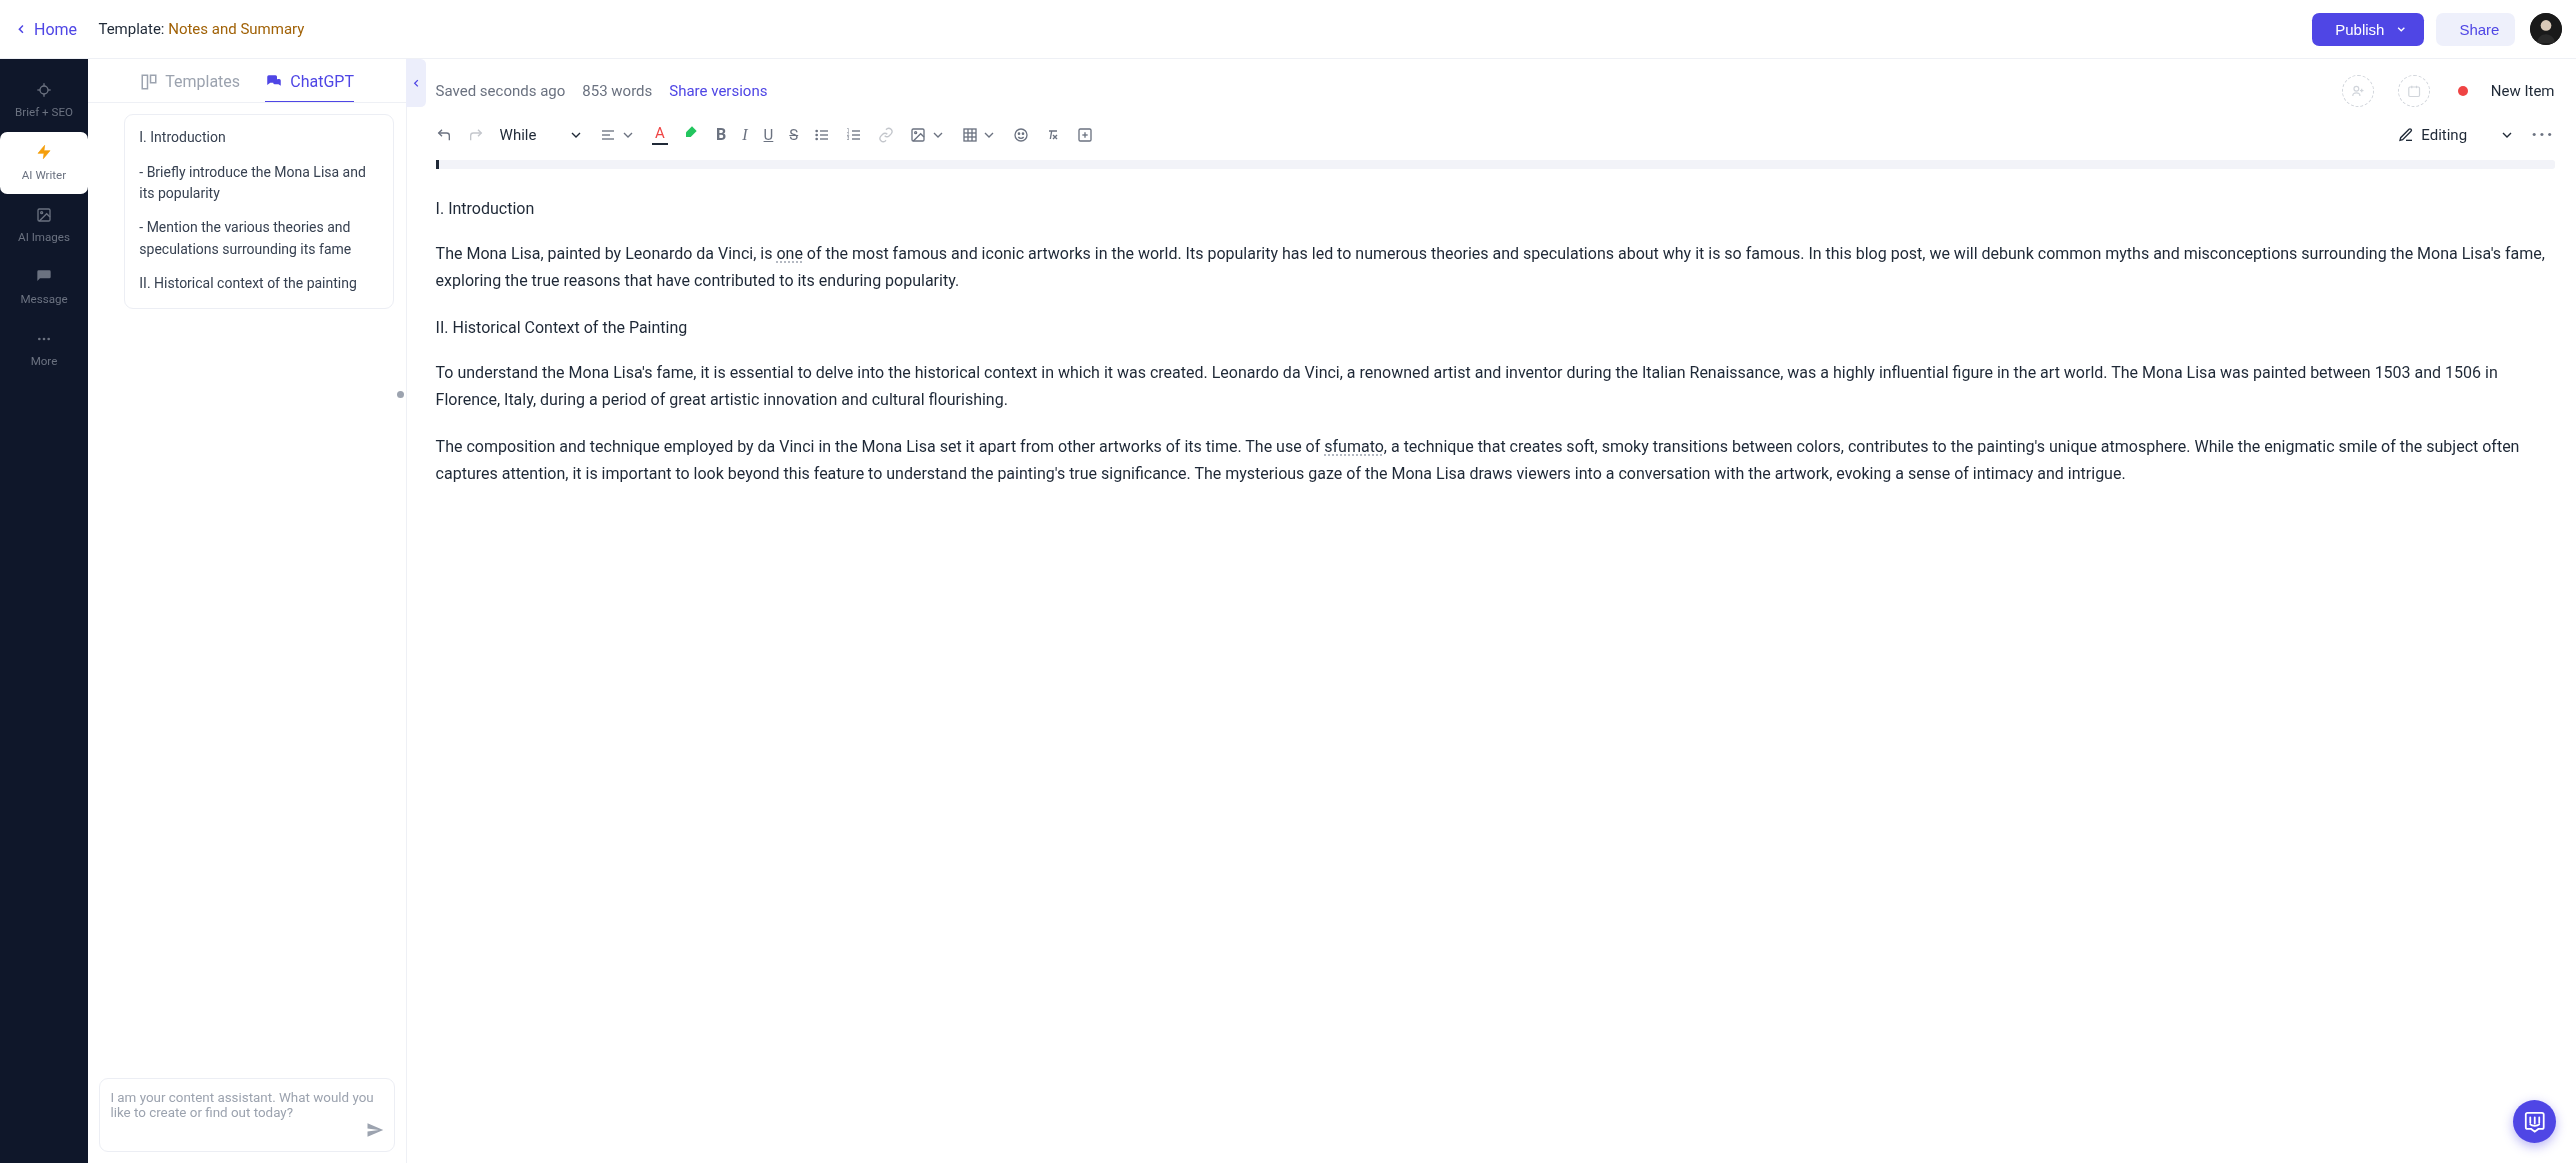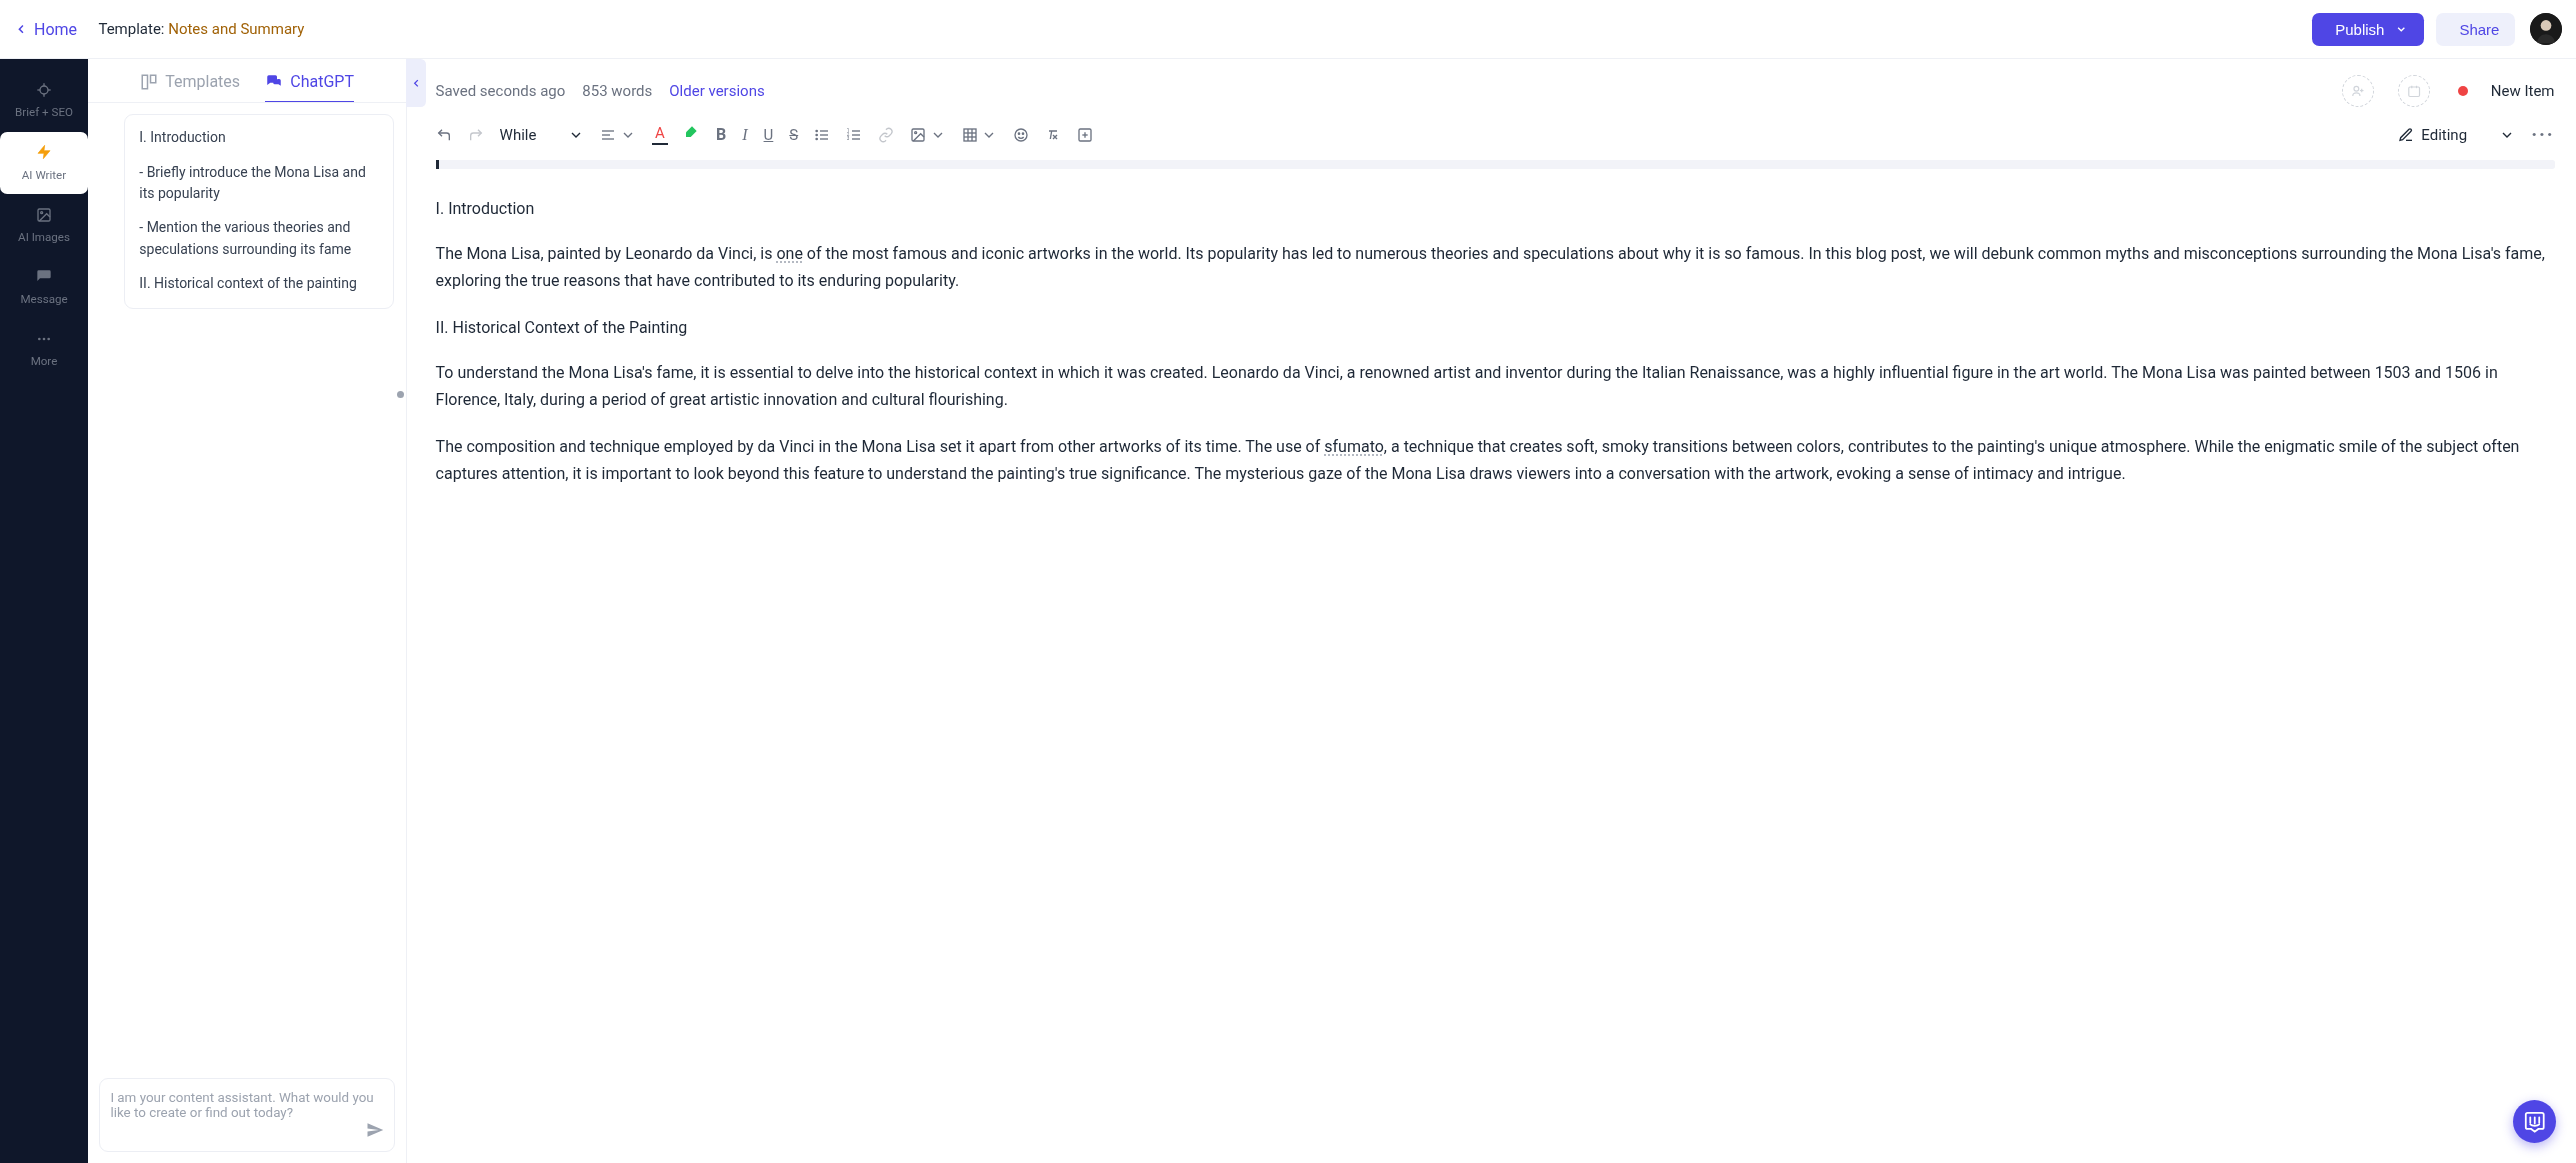--- a/index.html
+++ b/index.html
@@ -199,21 +199,21 @@
             <path d="M2 21l21-9L2 3v7l15 2-15 2z"></path>
           </svg>
       </button>
     </div>
   </div>
 
   <div class="editor">
     <div class="editor-meta">
       <span>Saved seconds ago</span>
       <span>853 words</span>
-      <span class="older">Older versions</span>
+      <span class="older">Share versions</span>
       <div class="spacer"></div>
       <div class="meta-circle">
         <svg viewBox="0 0 24 24" width="14.3" height="14.3" fill="none" stroke="currentColor" stroke-width="2">
             <circle cx="9" cy="8" r="4"></circle>
             <path d="M3 20c0-3 3-5 6-5s6 2 6 5"></path>
             <line x1="18" y1="8" x2="18" y2="14"></line>
             <line x1="15" y1="11" x2="21" y2="11"></line>
           </svg>
       </div>
       <div class="meta-circle" style="margin-left:7.2px;">

